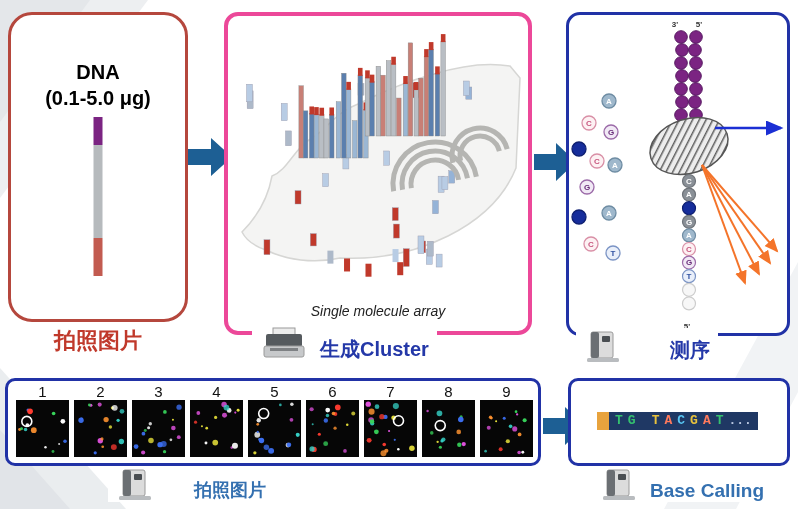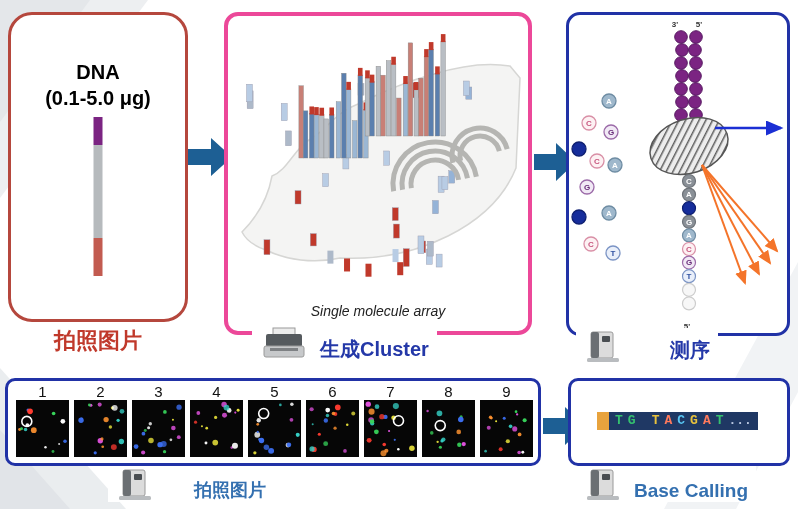--- a/index.html
+++ b/index.html
@@ -533,21 +533,21 @@
         <span class="bc-ch" style="color: rgb(232, 194, 61);">T</span>
         <span class="bc-ch" style="color: rgb(255, 122, 92);">A</span>
         <span class="bc-ch" style="color: rgb(88, 198, 242);">C</span>
         <span class="bc-ch" style="color: rgb(232, 194, 61);">G</span>
         <span class="bc-ch" style="color: rgb(255, 122, 92);">A</span>
         <span class="bc-ch" style="color: rgb(53, 192, 111);">T</span>
         <span class="bc-ch" style="color: rgb(185, 198, 224);">...</span>
       </div>
   </div>
 </div>
-<div class="label-row" style="left:576px;top:466px">
+<div class="label-row" style="left:592px;top:466px">
   <svg width="38" height="34" viewBox="0 0 38 34">
     <rect x="7" y="2" width="22" height="26" rx="2" fill="#dcdcdc" stroke="#9a9a9a"></rect>
     <rect x="7" y="2" width="8" height="26" rx="2" fill="#6b6f73"></rect>
     <rect x="18" y="6" width="8" height="6" rx="1" fill="#4a4e52"></rect>
     <rect x="3" y="28" width="32" height="4" rx="1.5" fill="#b9bcbf"></rect>
   </svg>
   <span class="label-steel" style="font-size:19px">Base Calling</span>
 </div>
 
 </body></html>

